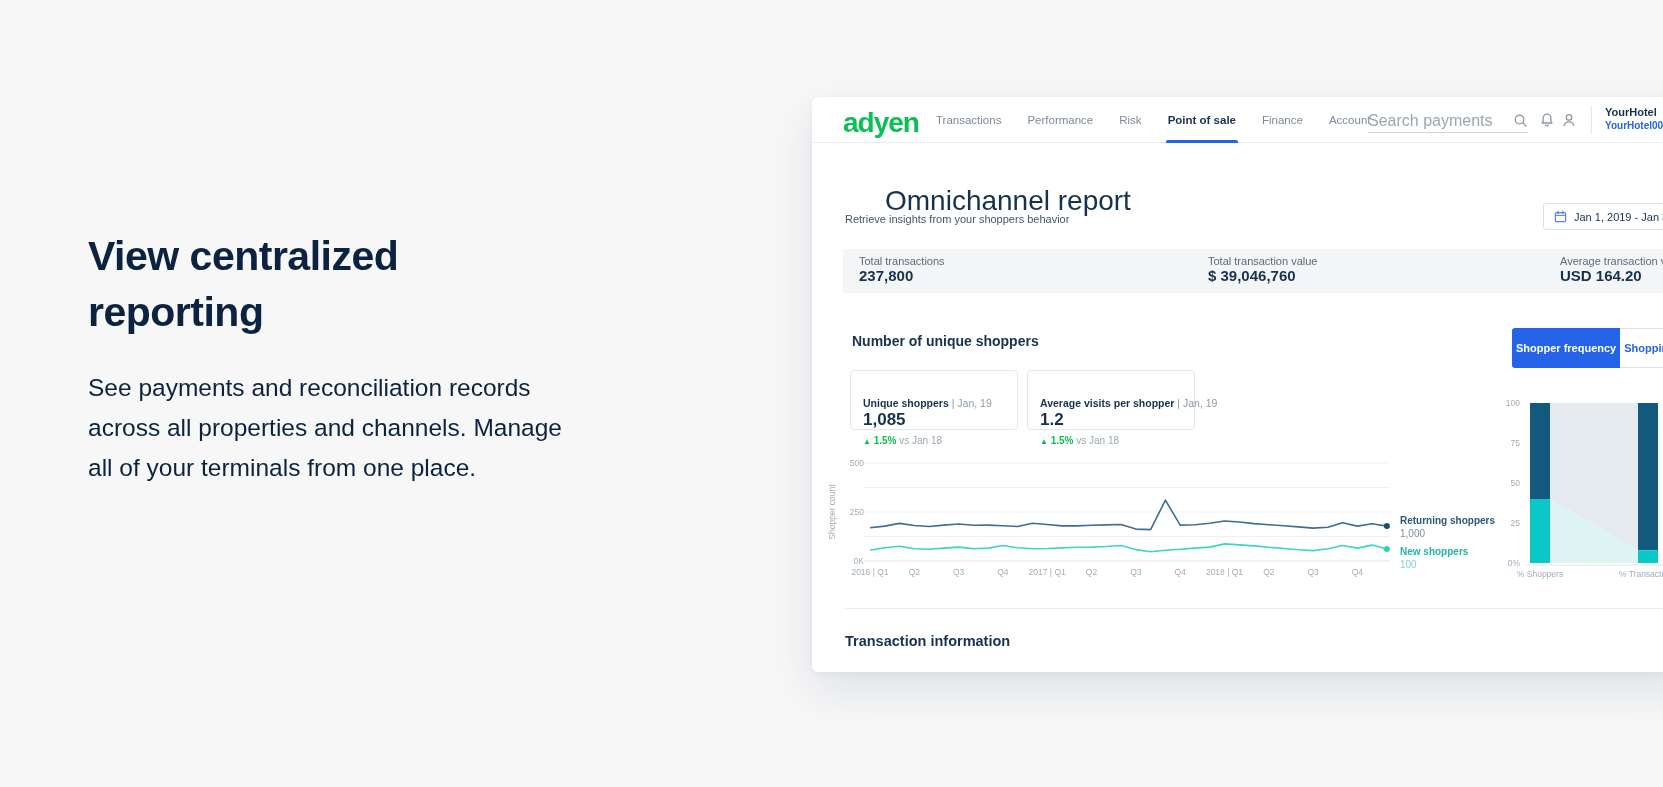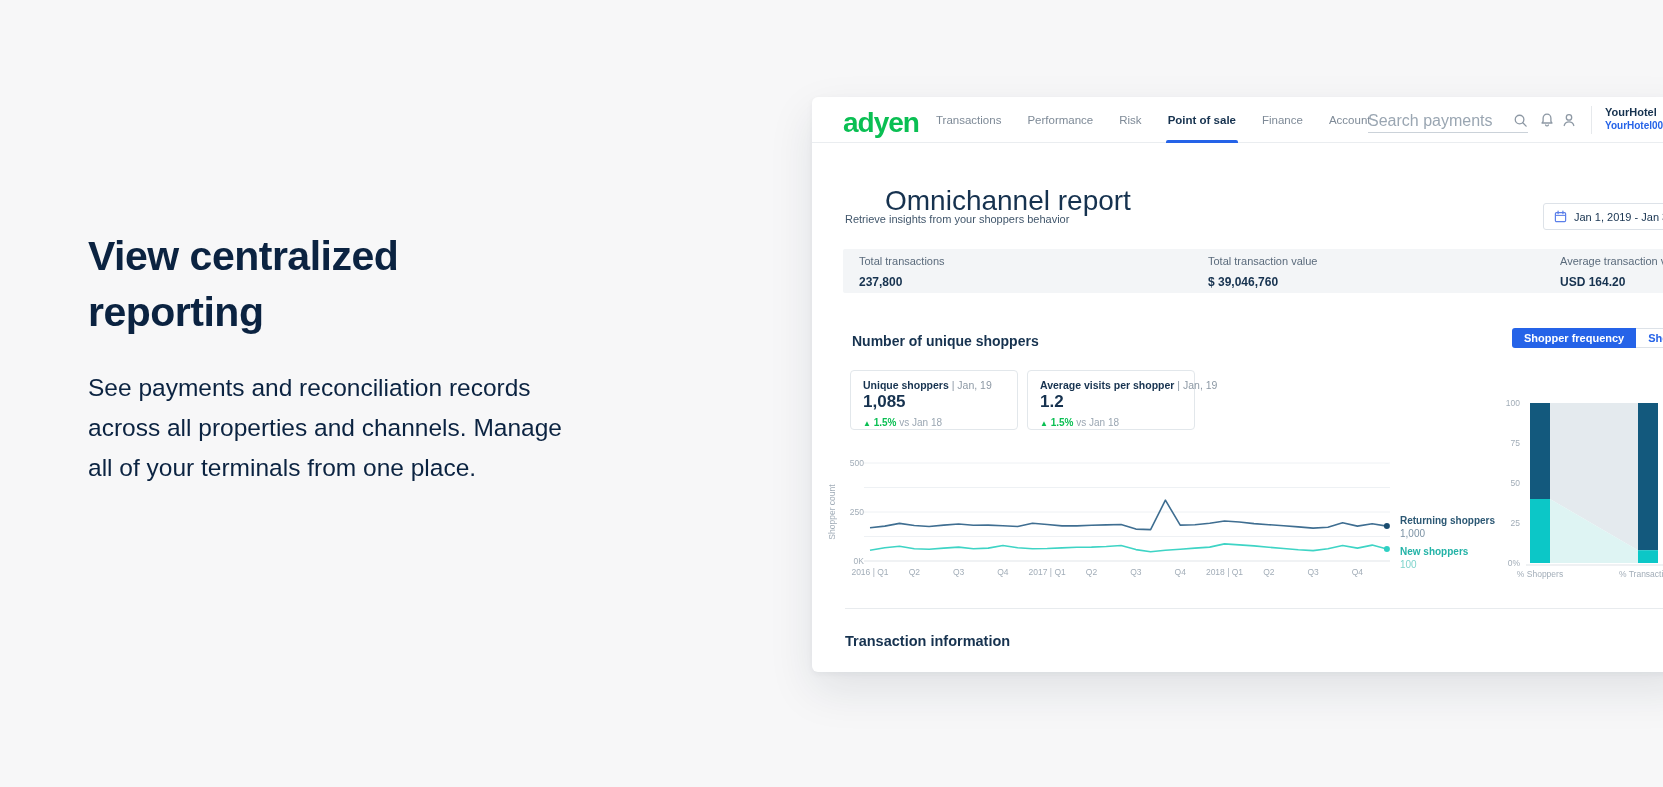--- a/index.html
+++ b/index.html
@@ -41,31 +41,31 @@
   
   .rpt-title { position:absolute; left:33px; top:88px; font-size:28px; font-weight:400; color:#16324f;margin-left:40px; }
   .rpt-sub { position:absolute; left:33px; top:116px; font-size:11px; color:#41566b; }
   .date-btn { position:absolute; left:731px; top:106px; height:27px; display:flex; align-items:center; gap:7px;
     background:#fff; border:1px solid #dde2e8; border-radius:3px; padding:0 10px; font-size:11px; color:#16324f; white-space:nowrap; cursor:pointer; }
 
   
   .stats { position:absolute; left:31px; top:152px; width:849px; height:44px; background:var(--stats_band_bg,#f3f5f7); border-radius:2px; }
   .stat { position:absolute; top:6px; }
   .stat-label { font-size:11px; color:#5b6b7c; }
-  .stat-value { margin-top:8px; font-size:12px; font-weight:700; color:#16324f; }
+  .stat-value { margin-top:0; font-size:15px; font-weight:700; color:#16324f; }
 
   
   .sec-title { position:absolute; left:40px; top:236px; font-size:14px; font-weight:700; color:#16324f; }
   .toggle { position:absolute; left:700px; top:231px; display:flex; }
-  .tg { height:20px; display:flex; align-items:center; padding:0 12px; font-size:11px; font-weight:700; white-space:nowrap; cursor:pointer; }
+  .tg { height:40px; display:flex; align-items:center; padding:0 4px; font-size:11px; font-weight:700; white-space:nowrap; cursor:pointer; }
   .tg.active { background:var(--accent_blue,#2563e8); color:#fff; border-radius:3px 0 0 3px; }
   .tg.inactive { background:#fff; color:var(--accent_blue,#2563e8); border:1px solid #dde2e8; border-left:none; border-radius:0 3px 3px 0; }
 
   
-  .mcard { position:absolute; top:273px; width:168px; height:60px; background:#fff; border:1px solid #e2e7eb; border-radius:4px; padding:8px 12px; }
+  .mcard { position:absolute; top:273px; width:168px; height:60px; background:#fff; border:1px solid #e2e7eb; border-radius:4px; padding:26px 12px; }
   .mcard.c1 { left:38px; } .mcard.c2 { left:215px; }
   .mcard-title { font-size:10.5px; font-weight:700; color:#16324f; white-space:nowrap; }
   .mcard-period { font-weight:400; color:#8d99a5; }
   .mcard-value { margin-top:1px; font-size:17px; font-weight:700; color:#16324f; }
   .mcard-delta { margin-top:5px; font-size:10px; color:#9aa6b2; }
   .delta-up { color:var(--positive_green,#0abf53); font-size:8px; }
   .delta-pct { color:var(--positive_green,#0abf53); font-weight:700; }
 
   
   #line-chart { position:absolute; left:16px; top:344px; }

